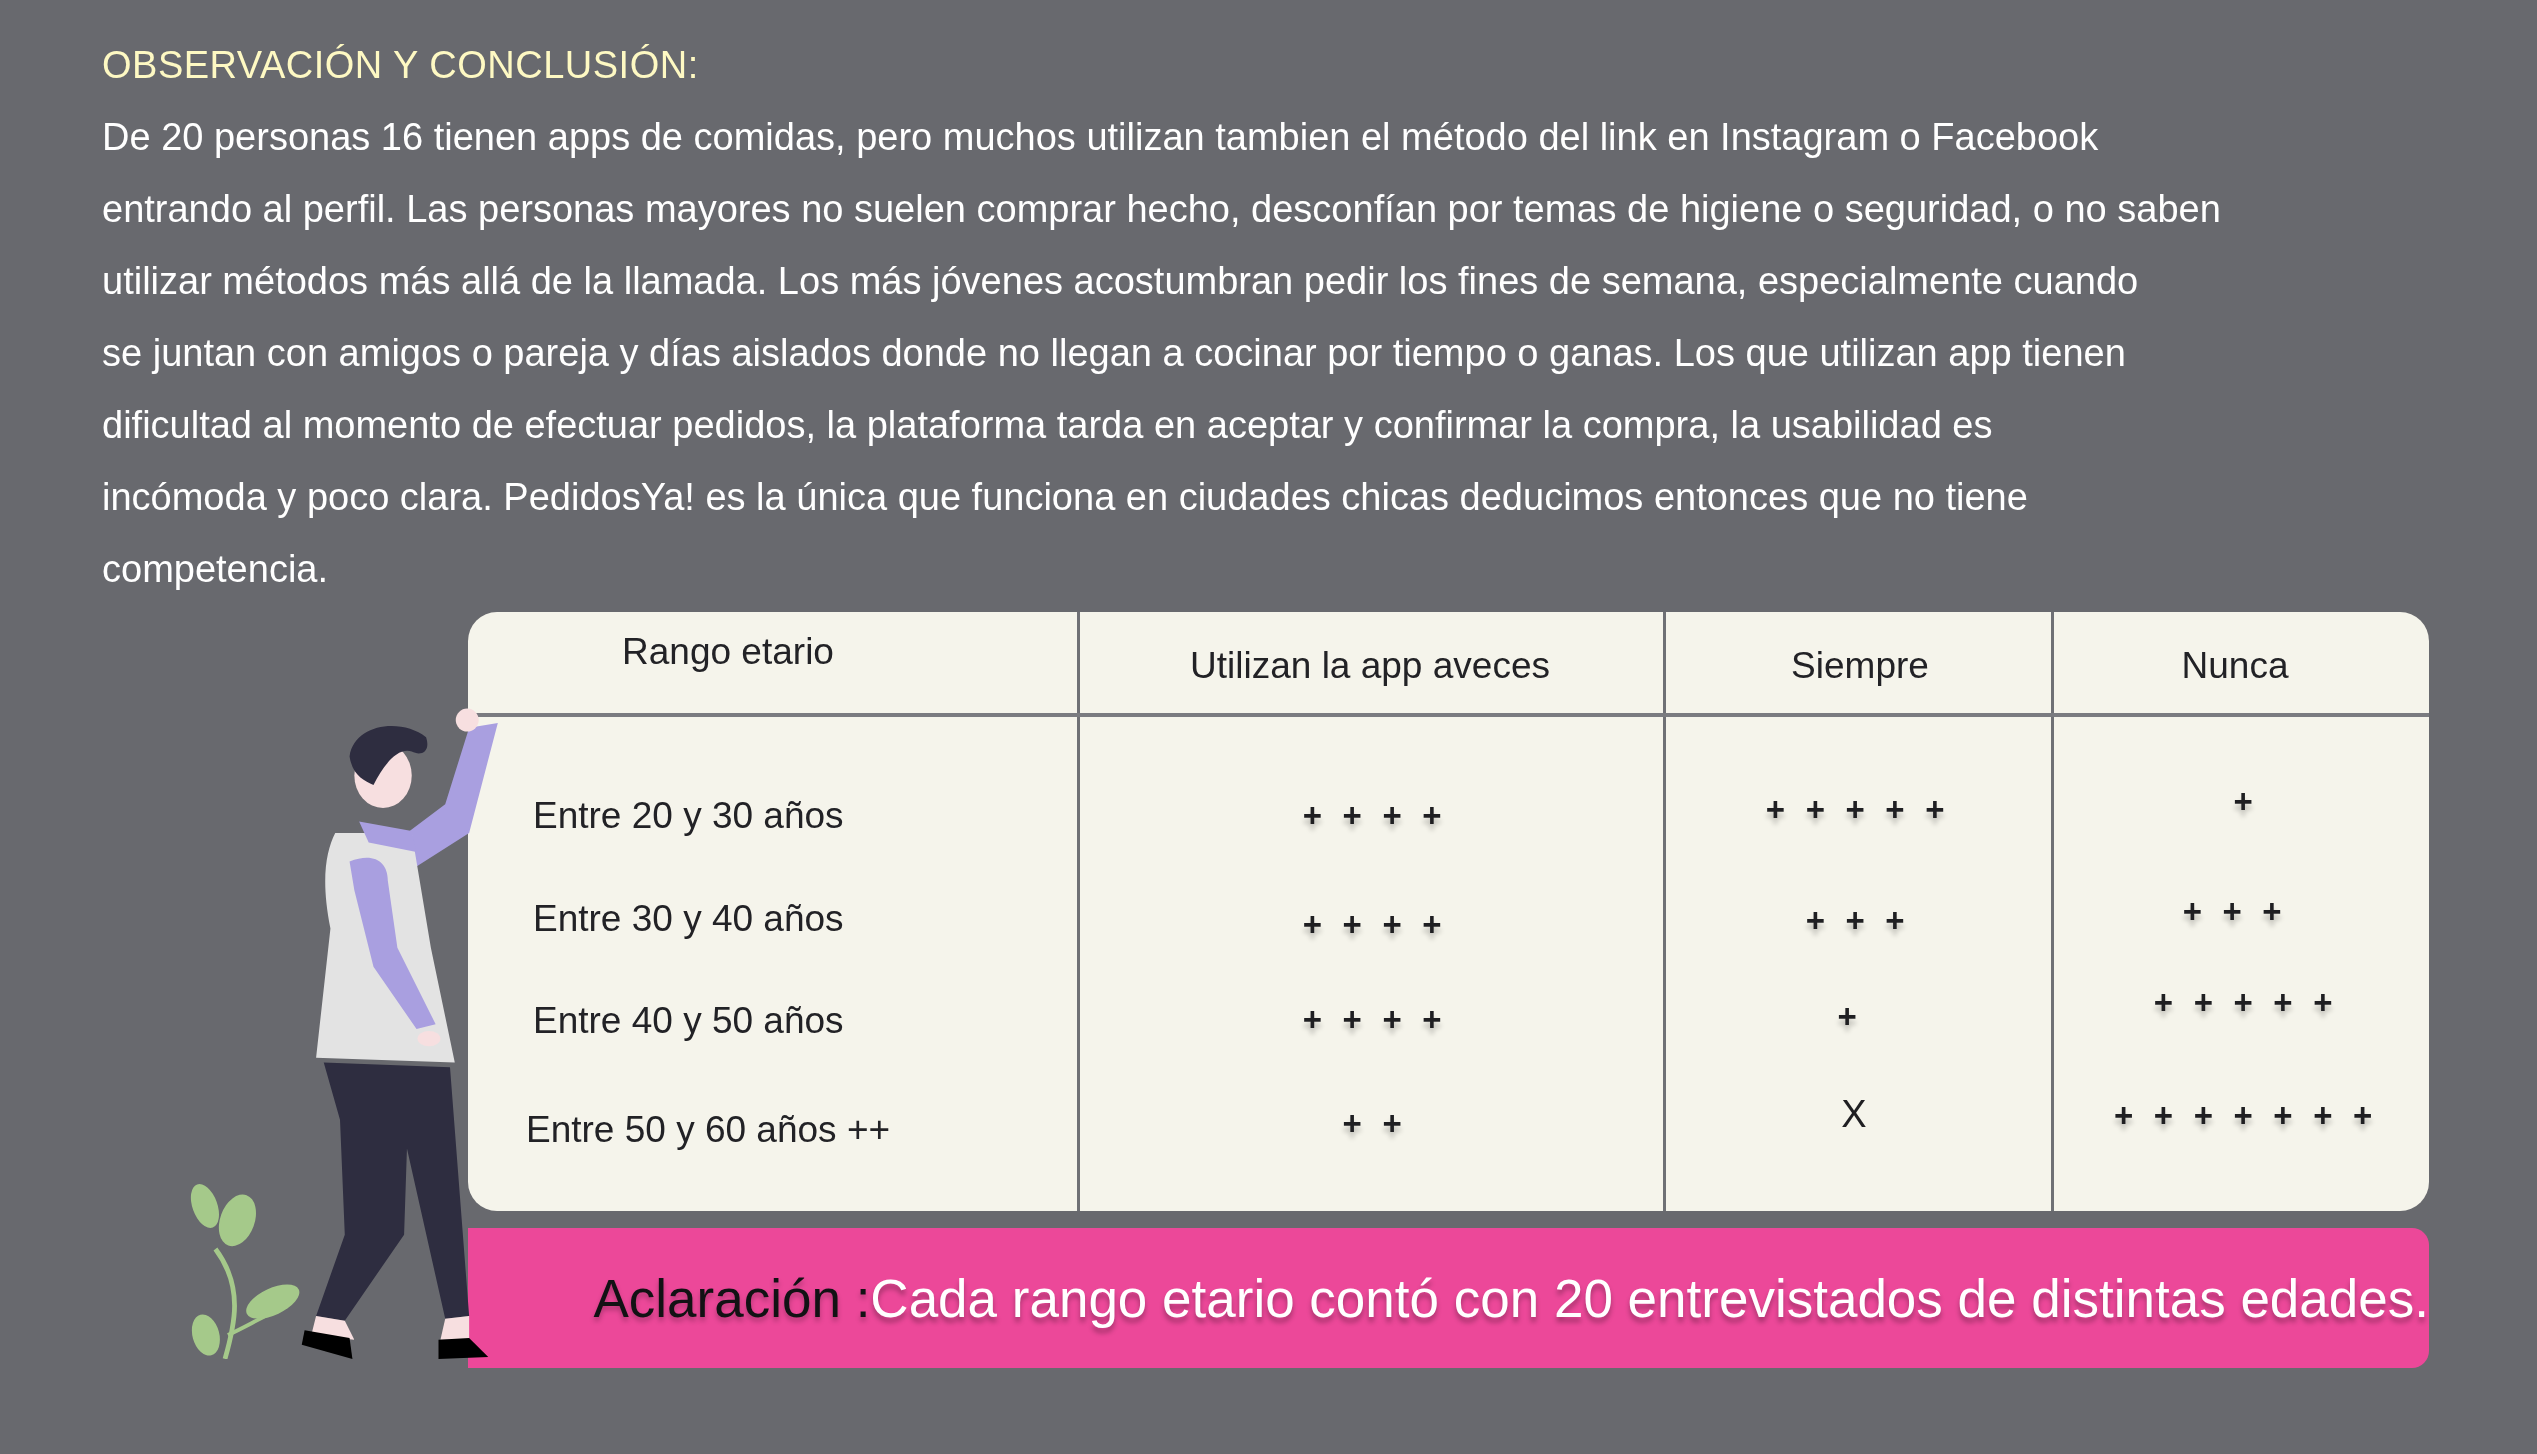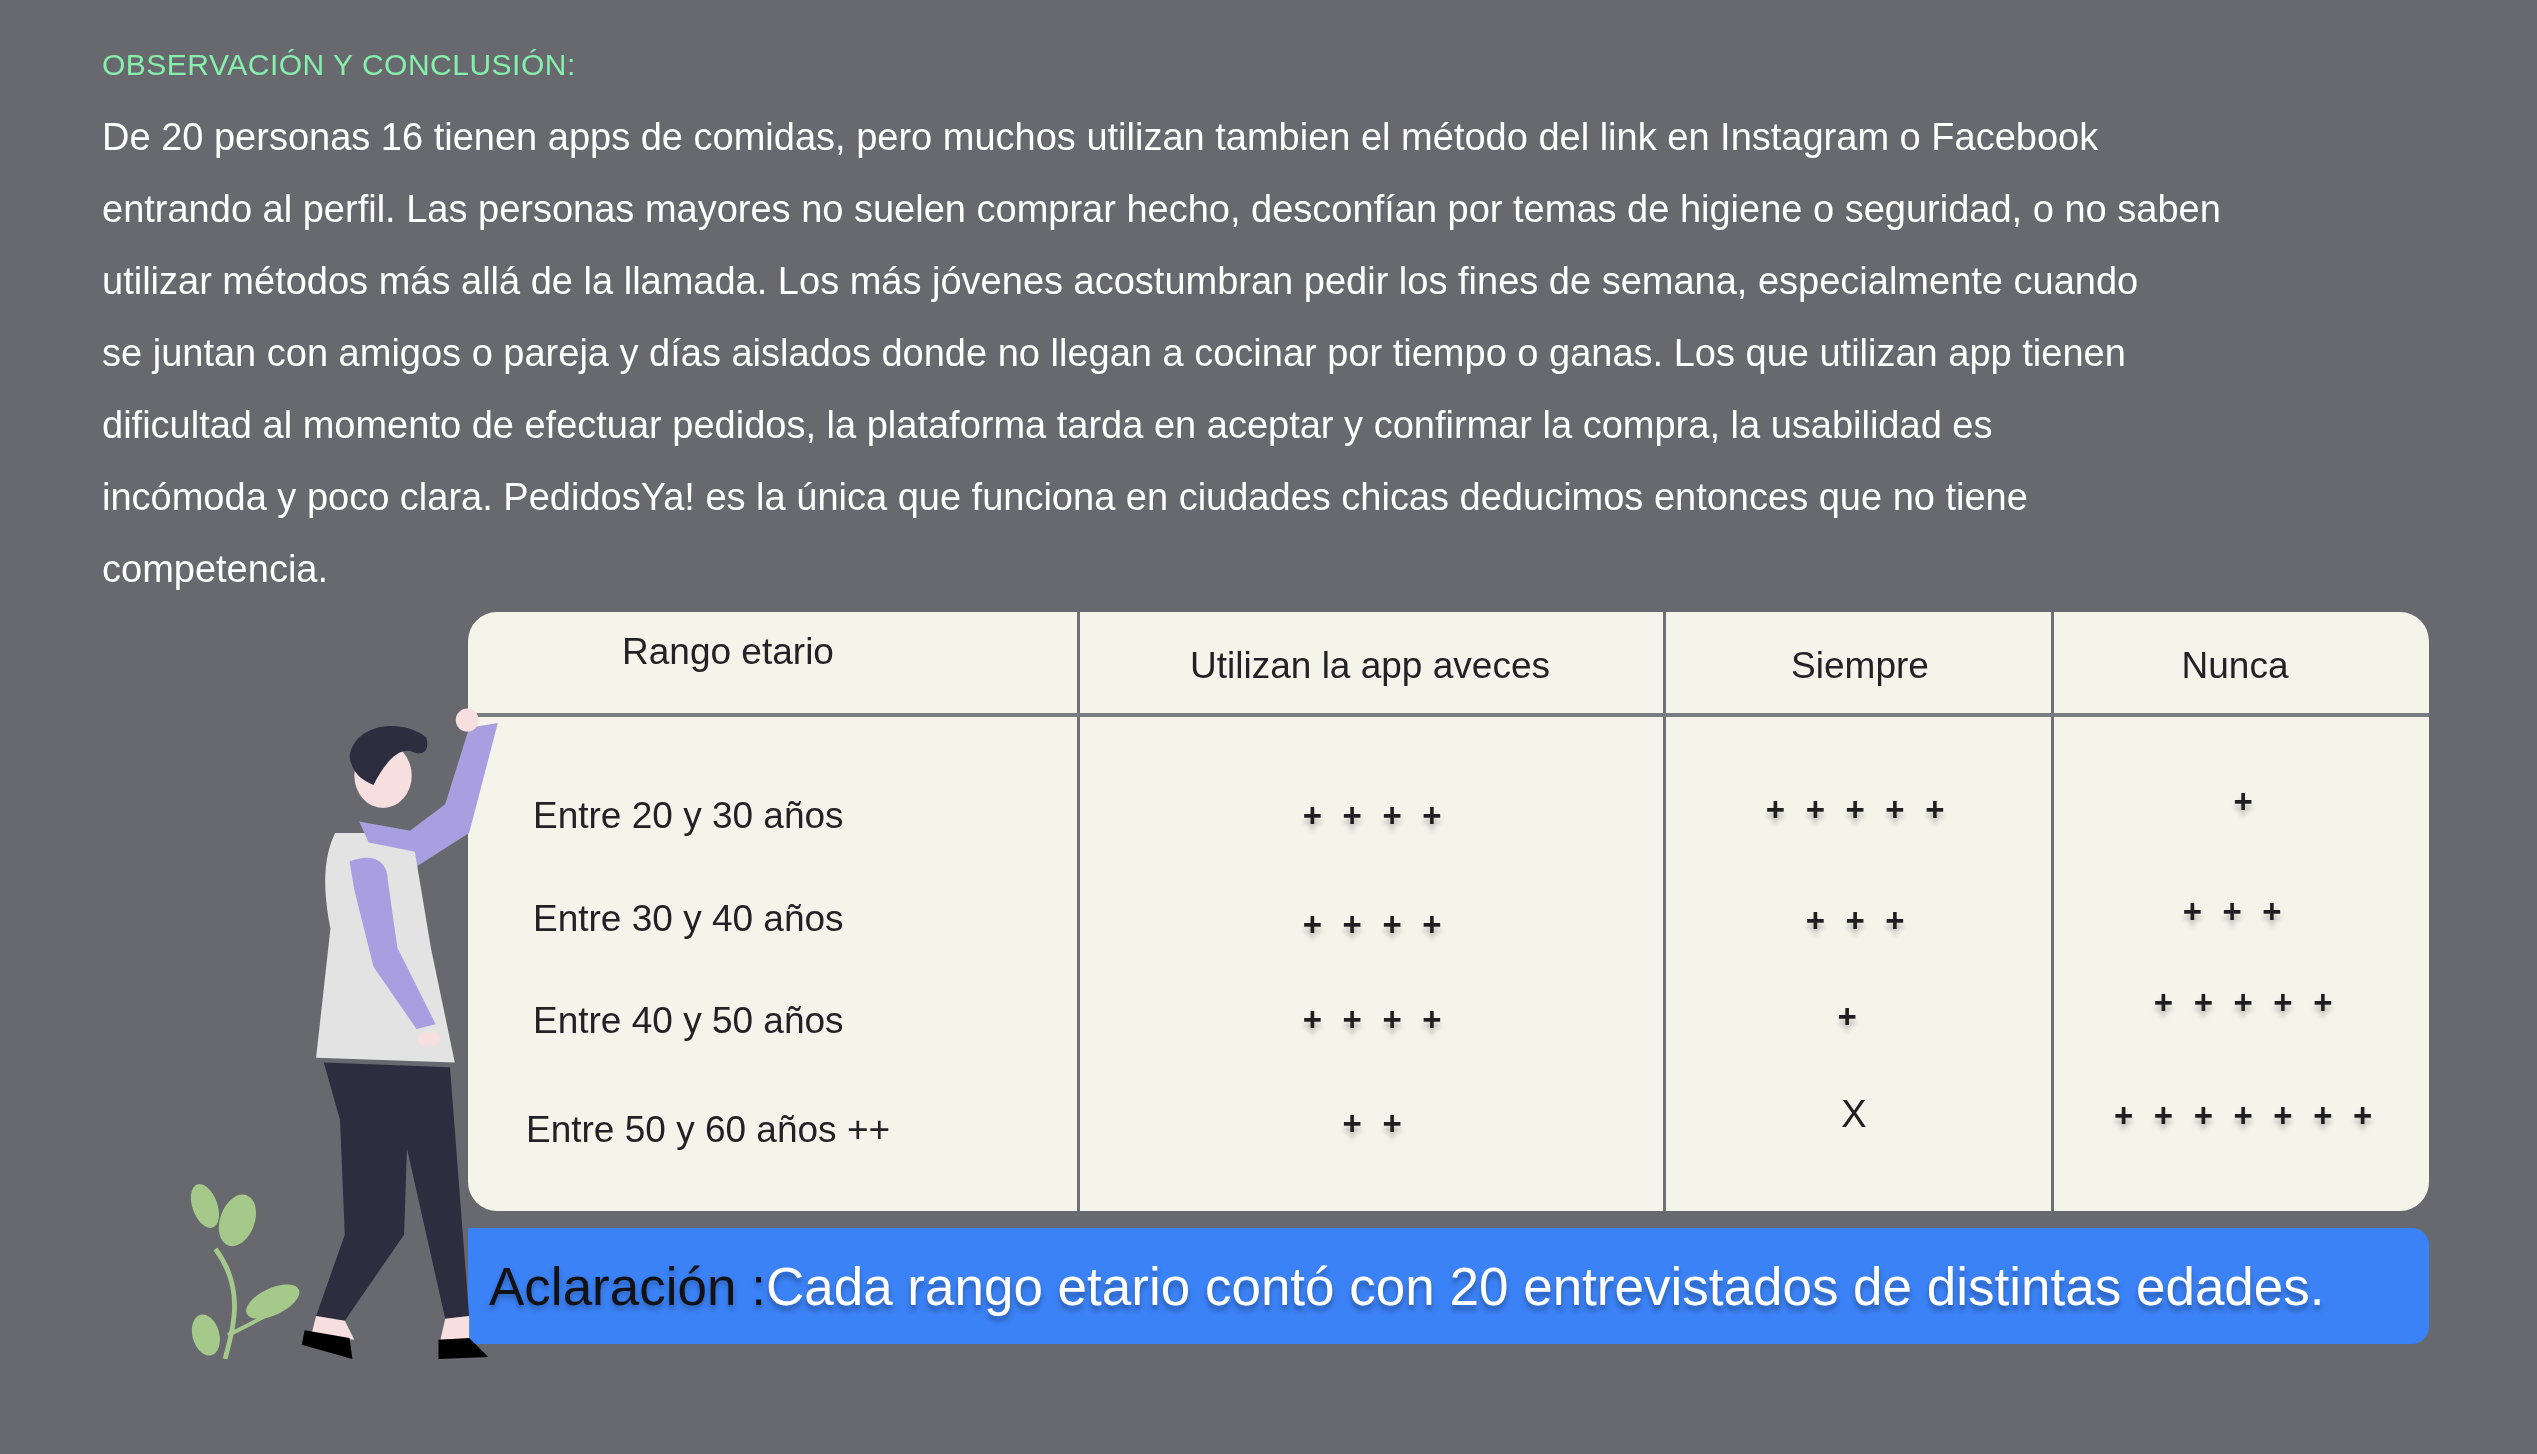--- a/index.html
+++ b/index.html
@@ -11,23 +11,23 @@
     height: 1455px;
     background: #68696e;
     position: relative;
     overflow: hidden;
     font-family: "Liberation Sans", "DejaVu Sans", sans-serif;
   }
   .heading {
     position: absolute;
     left: 102px;
     top: 40px;
-    font-size: 30px;
+    font-size: 38px;
     line-height: 50px;
-    color: #86efac;
+    color: #fef9c3;
     letter-spacing: 0.5px;
     white-space: nowrap;
   }
   .body-text {
     position: absolute;
     left: 102px;
     top: 101px;
     width: 2412px;
     font-size: 38px;
     line-height: 72px;
@@ -84,26 +84,26 @@
   }
   .x-mark {
     font-size: 38px;
     color: #1f1f22;
   }
   .note-bar {
     position: absolute;
     left: 468px;
     top: 1228px;
     width: 1961px;
-    height: 116px;
-    background: #3b82f6;
+    height: 140px;
+    background: #ec4899;
     border-radius: 0 17px 17px 0;
     display: flex;
     align-items: center;
-    justify-content: flex-start;
+    justify-content: flex-end;
     box-sizing: border-box;
     padding-left: 21px;
     white-space: nowrap;
     font-size: 53px;
   }
   .note-label {
     color: #121214;
     text-shadow: 0 3.8px 4.8px rgba(0,0,0,0.25);
   }
   .note-text {

